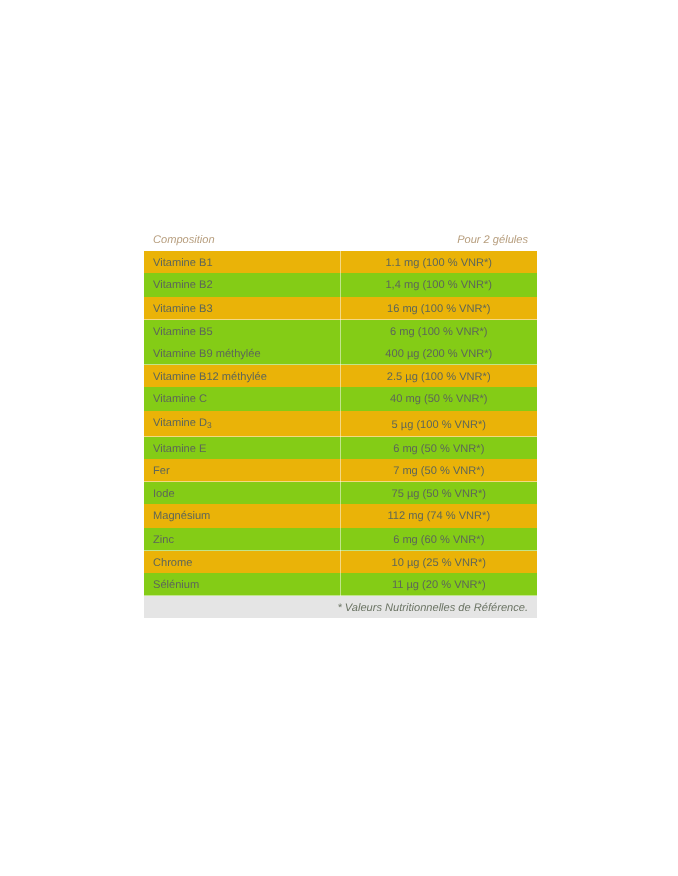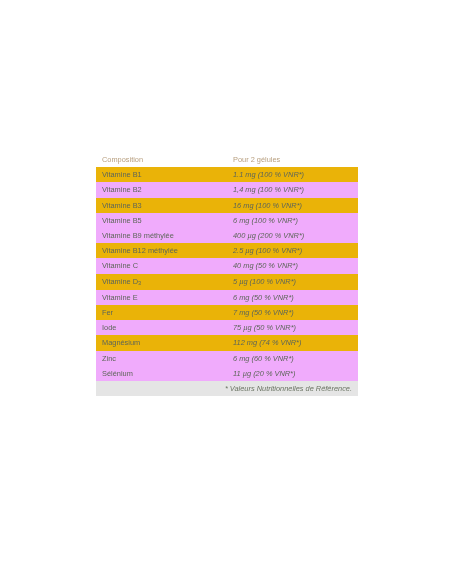--- a/index.html
+++ b/index.html
@@ -36,50 +36,50 @@
     font-size: 7.4px;
     font-weight: normal;
     vertical-align: middle;
     white-space: nowrap;
     overflow: hidden;
   }
 
   
   thead tr {
     background: #ffffff;
+    font-style: italic;
   }
   thead th {
     color: #b79e7e;
     font-size: 7.6px;
     height: 19px;
     line-height: 19px;
   }
   th.col-name {
     text-align: left;
   }
   th.col-value {
-    text-align: left;
+    text-align: right;
   }
 
   
   tbody td {
     color: #5d6659;
   }
   tbody tr.shaded {
     background: #eab308;
   }
   tbody tr.plain {
-    background: #f0abfc;
+    background: #84cc16;
   }
   td.cell-name {
     text-align: left;
   }
   td.cell-value {
-    text-align: left;
-    font-style: italic;
+    text-align: center;
   }
 
   td.cell-name sub {
     font-size: 5.6px;
     vertical-align: baseline;
     position: relative;
     top: 1.6px;
   }
 
   
@@ -153,20 +153,24 @@
           <td class="cell-value">75 µg (50 % VNR*)</td>
         </tr>
         <tr class="shaded">
           <td class="cell-name">Magnésium</td>
           <td class="cell-value">112 mg (74 % VNR*)</td>
         </tr>
         <tr class="plain">
           <td class="cell-name">Zinc</td>
           <td class="cell-value">6 mg (60 % VNR*)</td>
         </tr>
+        <tr class="shaded">
+          <td class="cell-name">Chrome</td>
+          <td class="cell-value">10 µg (25 % VNR*)</td>
+        </tr>
         <tr class="plain">
           <td class="cell-name">Sélénium</td>
           <td class="cell-value">11 µg (20 % VNR*)</td>
         </tr>
       </tbody>
     <tfoot>
       <tr>
         <td colspan="2">* Valeurs Nutritionnelles de Référence.</td>
       </tr>
     </tfoot>

